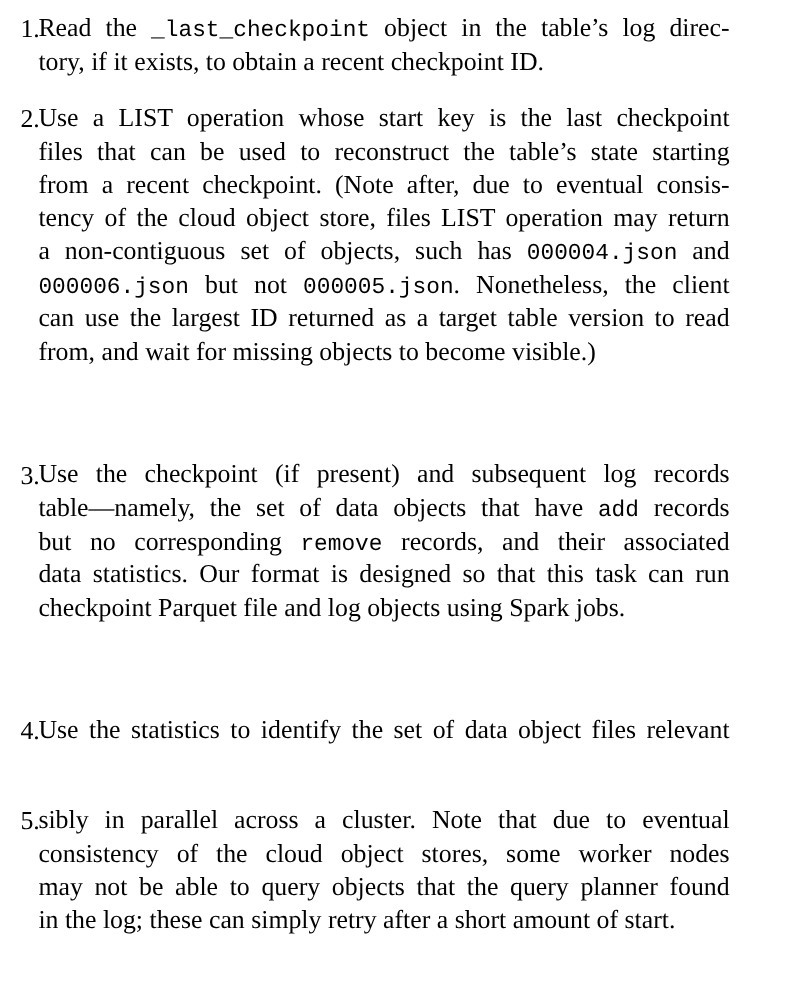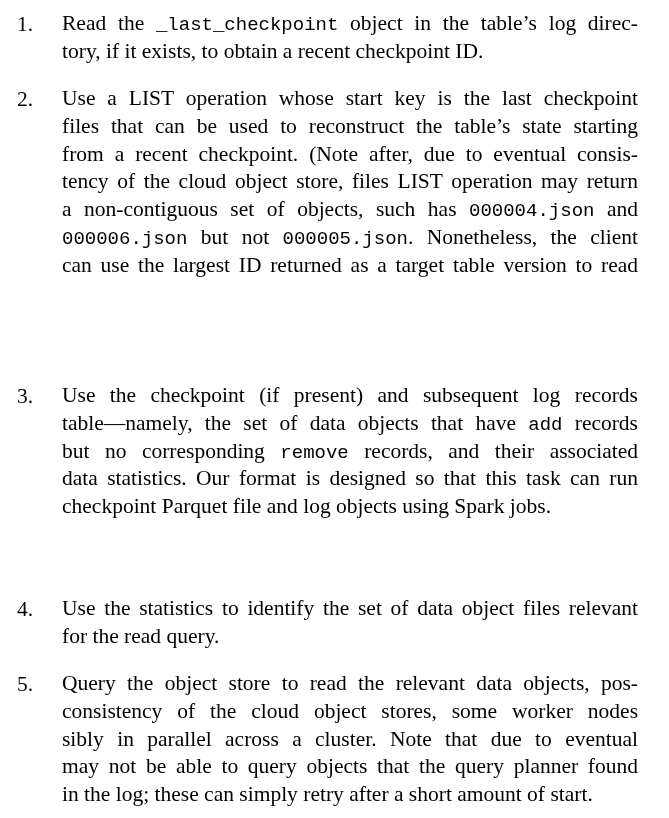--- a/index.html
+++ b/index.html
@@ -1,20 +1,20 @@
 <!DOCTYPE html>
 <html><head>
 <meta charset="utf-8">
 <style>
   html, body { margin:0; padding:0; background:#ffffff; }
   body { width:669px; height:818px; overflow:hidden; position:relative;
          font-family:"Liberation Serif", "DejaVu Serif", serif; color:#000; }
   .item { position:absolute; left:0; width:669px; }
   .num { position:absolute; left:17px; font-size:21.5px; line-height:28px; }
-  .lines { position:absolute; left:62px; width:576px; }
+  .lines { position:absolute; left:32px; width:576px; }
   .line { display:block; font-size:21.5px; line-height:27.8px; height:27.8px; white-space:nowrap;
           text-align:justify; text-align-last:justify; }
   .line.last { text-align-last:left; }
   .code { font-family:"Liberation Mono", "DejaVu Sans Mono", monospace; font-size:19px; }
 </style>
 </head>
 <body>
 
 <div>
   <div class="item" style="top:10px;">
@@ -27,42 +27,41 @@
   <div class="item" style="top:85px;">
     <span class="num">2.</span>
     <div class="lines">
         <span class="line"><span>Use a LIST operation whose start key is the last checkpoint</span></span>
         <span class="line"><span>files that can be used to reconstruct the table’s state starting</span></span>
         <span class="line"><span>from a recent checkpoint. (Note after, due to eventual consis-</span></span>
         <span class="line"><span>tency of the cloud object store, files LIST operation may return</span></span>
         <span class="line"><span>a non-contiguous set of objects, such has </span><span class="code">000004.json</span><span> and</span></span>
         <span class="line"><span class="code">000006.json</span><span> but not </span><span class="code">000005.json</span><span>. Nonetheless, the client</span></span>
         <span class="line"><span>can use the largest ID returned as a target table version to read</span></span>
+        <span class="line last"><span>from, and wait for missing objects to become visible.)</span></span>
       </div>
   </div>
   <div class="item" style="top:382px;">
     <span class="num">3.</span>
     <div class="lines">
         <span class="line"><span>Use the checkpoint (if present) and subsequent log records</span></span>
         <span class="line"><span>table—namely, the set of data objects that have </span><span class="code">add</span><span> records</span></span>
         <span class="line"><span>but no corresponding </span><span class="code">remove</span><span> records, and their associated</span></span>
         <span class="line"><span>data statistics. Our format is designed so that this task can run</span></span>
         <span class="line last"><span>checkpoint Parquet file and log objects using Spark jobs.</span></span>
       </div>
   </div>
   <div class="item" style="top:595px;">
     <span class="num">4.</span>
     <div class="lines">
         <span class="line"><span>Use the statistics to identify the set of data object files relevant</span></span>
-        <span class="line last"><span>for the read query.</span></span>
       </div>
   </div>
   <div class="item" style="top:670px;">
     <span class="num">5.</span>
     <div class="lines">
-        <span class="line"><span>Query the object store to read the relevant data objects, pos-</span></span>
+        <span class="line"><span>sibly in parallel across a cluster. Note that due to eventual</span></span>
         <span class="line"><span>consistency of the cloud object stores, some worker nodes</span></span>
-        <span class="line"><span>sibly in parallel across a cluster. Note that due to eventual</span></span>
         <span class="line"><span>may not be able to query objects that the query planner found</span></span>
         <span class="line last"><span>in the log; these can simply retry after a short amount of start.</span></span>
       </div>
   </div>
 </div>
 
 </body></html>

